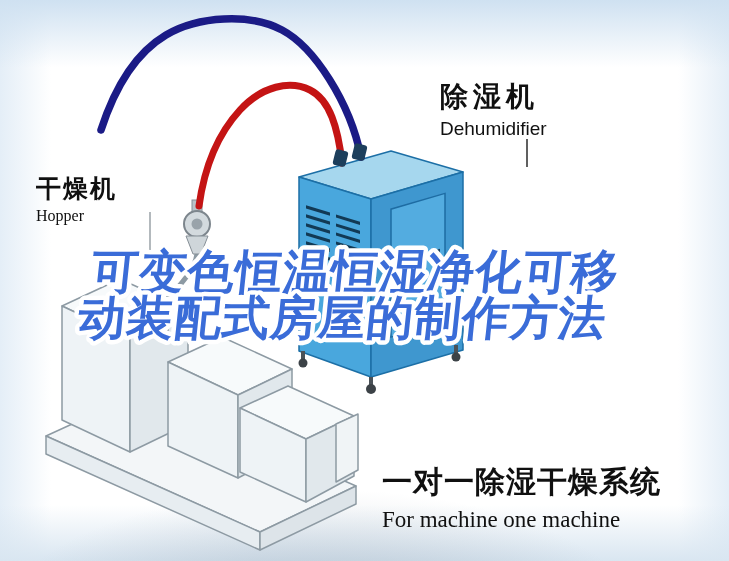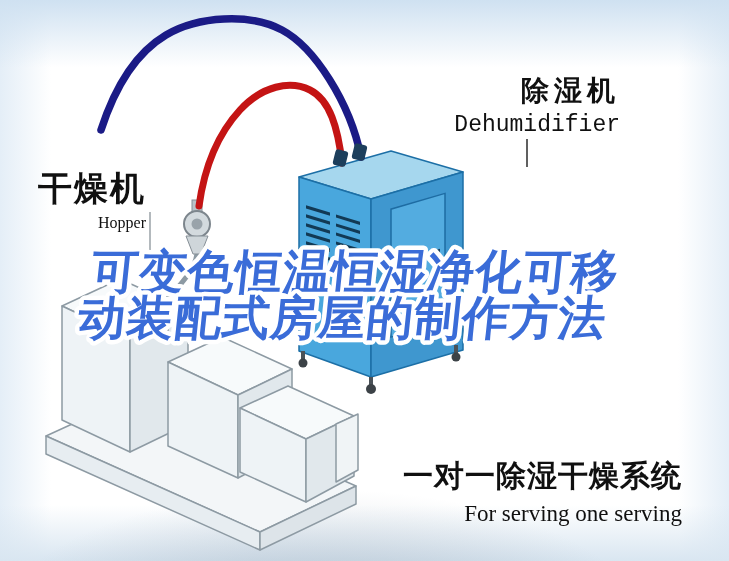--- a/index.html
+++ b/index.html
@@ -7,26 +7,26 @@
     position:relative;width:729px;height:561px;overflow:hidden;
     font-family:"Liberation Sans",sans-serif;
     background:
       radial-gradient(72% 40% at 44% 112%, rgba(138,154,170,.48) 0%, rgba(138,154,170,0) 62%),
       linear-gradient(180deg, #cfe1f1 0%, rgba(255,255,255,0) 12%),
       linear-gradient(0deg, #d9e6f1 0%, rgba(255,255,255,0) 10%),
       linear-gradient(90deg, #e4eef7 0%, rgba(255,255,255,0) 7%, rgba(255,255,255,0) 93%, #e4eef7 100%),
       #ffffff;
   }
   svg.figure{position:absolute;left:0;top:0;}
-  .label{position:absolute;text-align:right;color:#101010;}
+  .label{position:absolute;text-align:left;color:#101010;margin-top:6px;}
   .label-dehumidifier{left:440px;top:72px;width:180px;}
   .label-dehumidifier .cn{font-weight:700;font-size:28px;letter-spacing:5px;}
-  .label-dehumidifier .en{font-family:Liberation Mono, monospace;font-size:23px;margin-top:2px;}
+  .label-dehumidifier .en{font-family:Liberation Sans, sans-serif;font-size:19px;margin-top:2px;}
   .label-dryer{left:36px;top:166px;width:110px;}
-  .label-dryer .cn{font-weight:700;font-size:34px;letter-spacing:2px;}
+  .label-dryer .cn{font-weight:700;font-size:25px;letter-spacing:2px;}
   .label-dryer .en{font-family:"Liberation Serif",serif;font-size:16px;margin-top:2px;}
   .caption{left:382px;top:456px;width:300px;}
   .caption .cn{font-weight:700;font-size:30px;letter-spacing:1px;}
   .caption .en{font-family:"Liberation Serif",serif;font-size:23px;margin-top:4px;}
 </style>
 </head>
 <body>
 
 <div class="screen">
 
@@ -127,16 +127,16 @@
     <div class="en">Dehumidifier</div>
   </div>
 
   <div class="label label-dryer">
     <div class="cn">干燥机</div>
     <div class="en">Hopper</div>
   </div>
 
   <div class="label caption">
     <div class="cn">一对一除湿干燥系统</div>
-    <div class="en">For serving one serving</div>
+    <div class="en">For machine one machine</div>
   </div>
 
 </div>
 
 </body></html>

